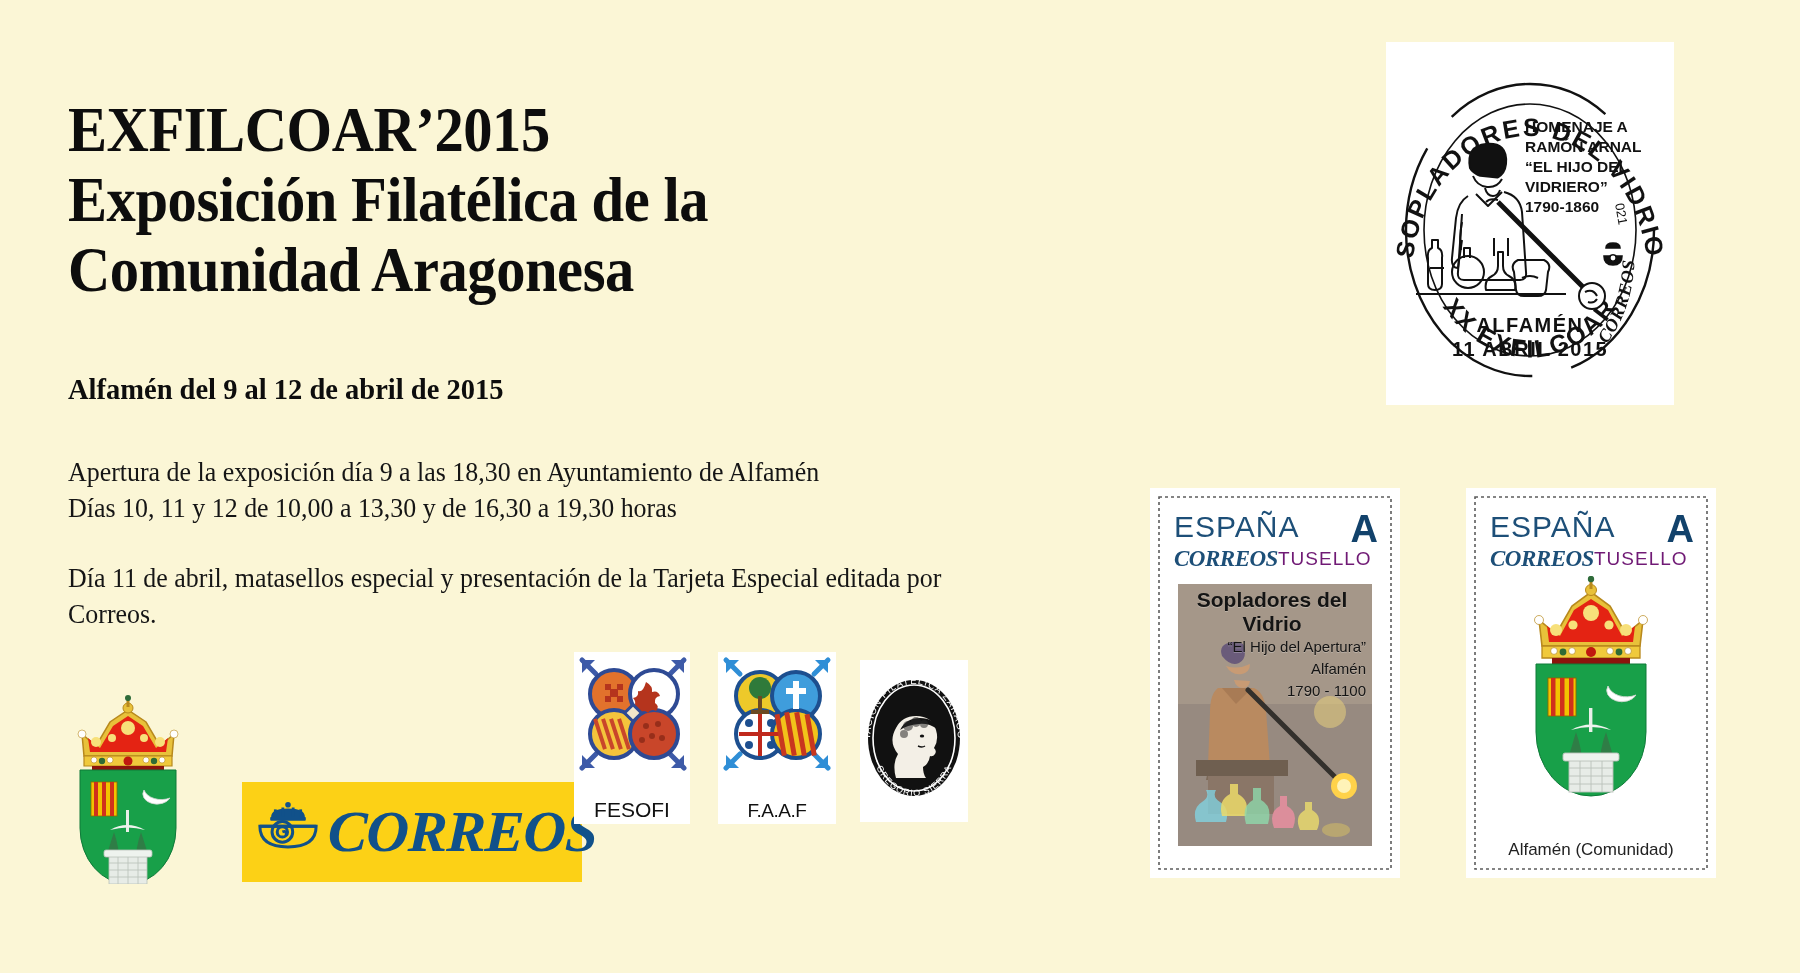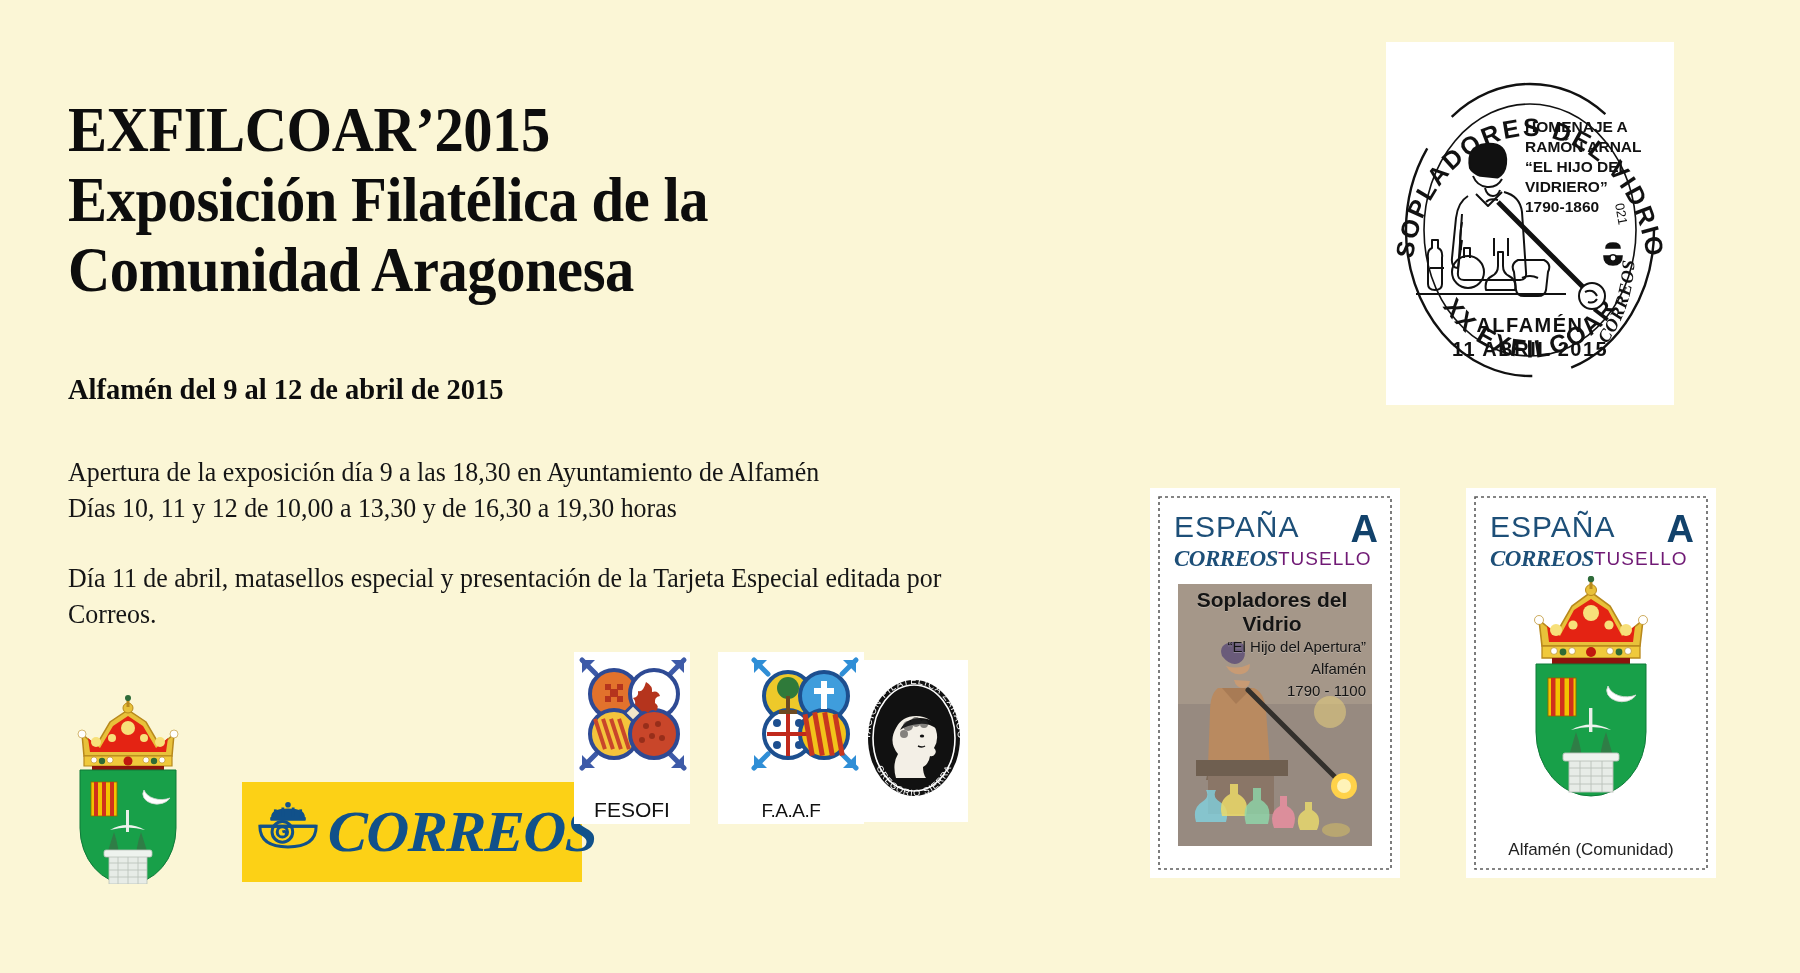--- a/index.html
+++ b/index.html
@@ -58,21 +58,21 @@
   .correos-horn{margin-left:12px;flex:0 0 auto;}
   .correos-word{
     font-family:"Liberation Serif",serif;
     color:#11518a;font-weight:700;font-style:italic;
     font-size:58px;letter-spacing:-1px;margin-left:6px;
     transform:scaleX(1.02) skewX(-2deg);transform-origin:left center;
     line-height:1;
   }
 
   .fesofi{position:absolute;left:524px;top:-30px;width:116px;height:172px;background:#ffffff;}
-  .faaf{position:absolute;left:668px;top:-30px;width:118px;height:172px;background:#ffffff;padding-left:28px;}
+  .faaf{position:absolute;left:668px;top:-30px;width:118px;height:172px;background:#ffffff;}
   .afz{position:absolute;left:810px;top:-22px;width:108px;height:162px;background:#ffffff;}
 
   .emblem-caption{
     position:absolute;bottom:2px;left:0;right:0;text-align:center;
     font-family:"Liberation Sans",sans-serif;
     font-size:21px;color:#111;letter-spacing:0px;
   }
   .emblem-caption.small{font-size:19px;letter-spacing:-0.5px;}
 
   

